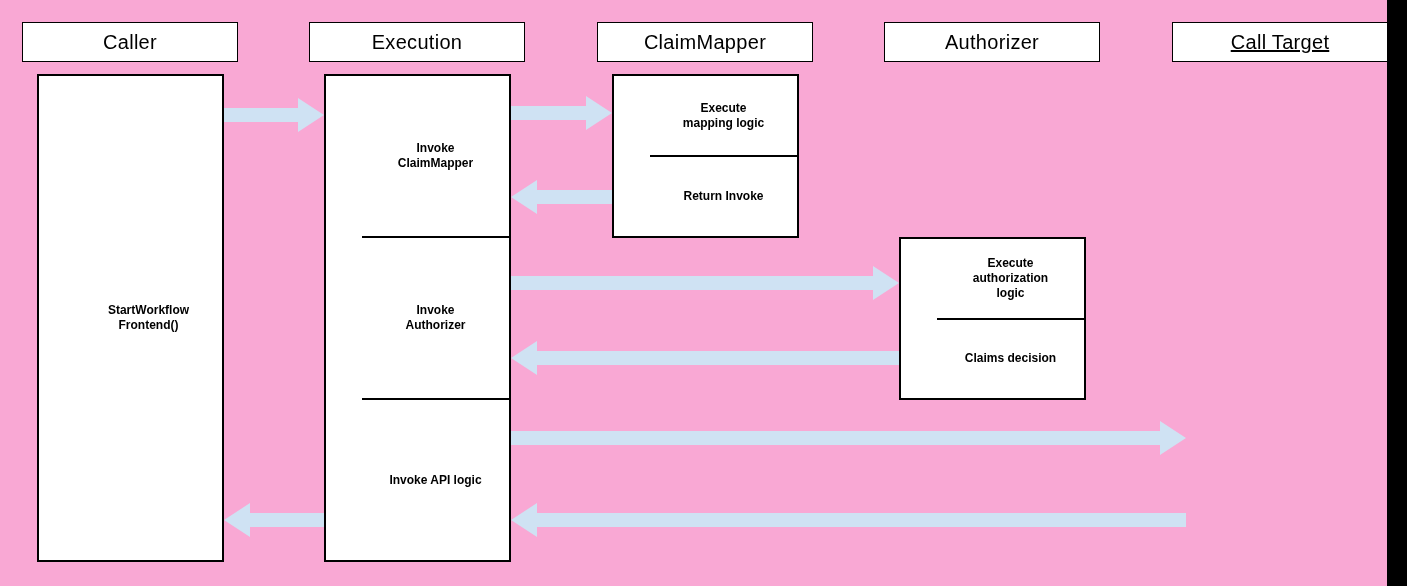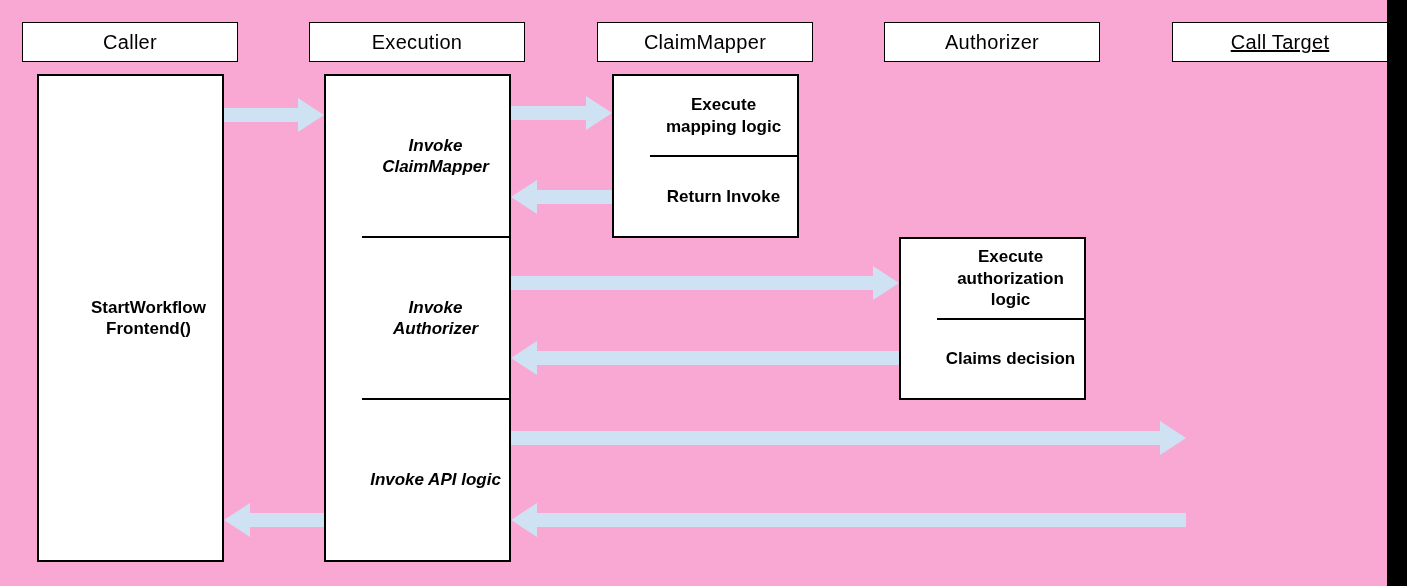--- a/index.html
+++ b/index.html
@@ -39,21 +39,21 @@
     display: flex;
     flex-direction: column;
   }
   .activation .step {
     flex: 1;
     display: flex;
     align-items: center;
     justify-content: center;
     text-align: center;
     font-weight: bold;
-    font-size: 17px;
+    font-size: 12px;
     line-height: 1.25;
     color: #000000;
     white-space: pre-line;
     border-top: 2px solid #000000;
     padding: 6px 8px;
     margin-left: 36px;
   }
   .activation .step:first-child { border-top: none; }
 
   .arrow {
@@ -82,21 +82,21 @@
 
   
   .h-caller      { left: 22px; }
   .h-frontend    { left: 309px; }
   .h-claimmapper { left: 597px; }
   .h-authorizer  { left: 884px; }
   .h-calltarget  { left: 1172px; text-decoration: underline; }
 
   
   .a-caller      { left: 37px;   top: 74px;  height: 488px; }
-  .a-frontend    { left: 324px;  top: 74px;  height: 488px; font-style: italic; }
+  .a-frontend    { left: 324px;  top: 74px;  height: 488px; }
   .a-claimmapper { left: 612px;  top: 74px;  height: 164px; }
   .a-authorizer  { left: 899px;  top: 237px; height: 163px; }
   .a-calltarget  { left: 1186px; top: 400px; height: 162px; }
 
   
   .m1 { left: 224px; top: 98px;  width: 100px; }
   .m2 { left: 511px; top: 96px;  width: 101px; }
   .m3 { left: 511px; top: 180px; width: 101px; }
   .m4 { left: 511px; top: 266px; width: 388px; }
   .m5 { left: 511px; top: 341px; width: 388px; }

